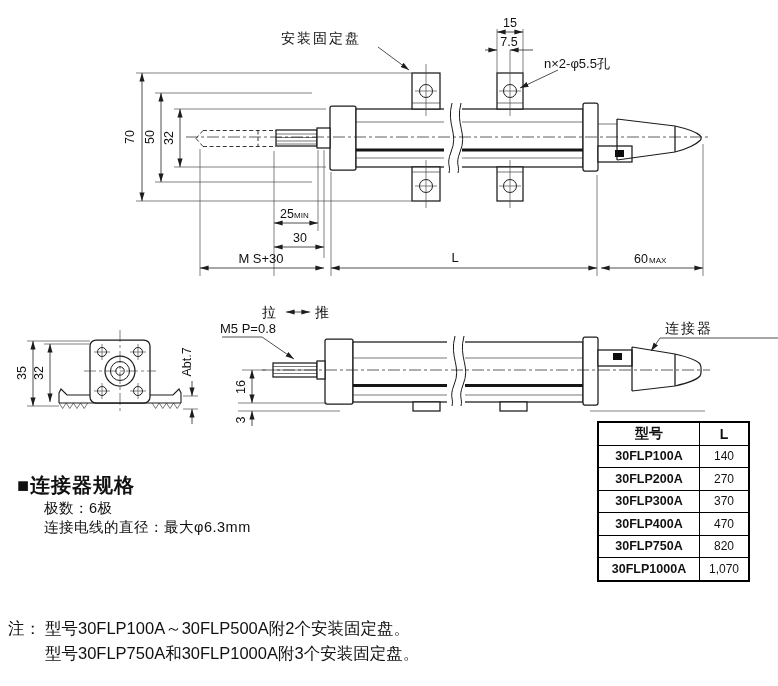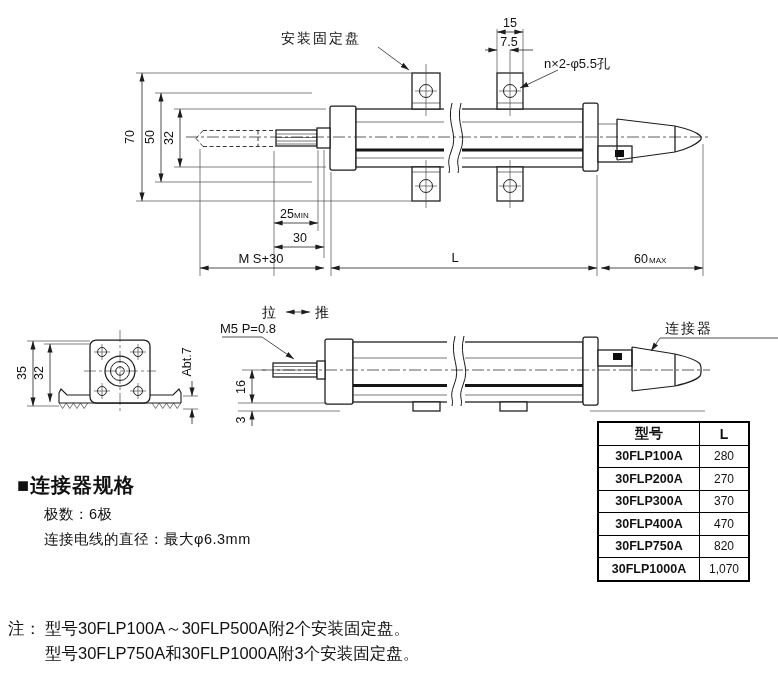--- a/index.html
+++ b/index.html
@@ -23,21 +23,21 @@
   
   #spec-table{position:absolute;left:597px;top:421px;border-collapse:collapse;background:#fff;padding-left:45px;}
   #spec-table td{border:1.4px solid #000;height:21.5px;padding:0 2px;text-align:center;
                  font-size:12px;min-width:44px;}
   #spec-table td.model{width:96px;font-weight:bold;font-size:12.5px;}
   #spec-table tr.hdr td{font-size:14px;font-weight:bold;}
   #spec-table{border:2.2px solid #000;}
   
   #conn-spec{position:absolute;left:17px;top:472px;}
   #conn-title{font-size:20px;font-weight:bold;letter-spacing:1px;}
-  .conn-line{font-size:14.5px;margin-left:27px;margin-top:6px;letter-spacing:.5px;}
+  .conn-line{font-size:14.5px;margin-left:27px;letter-spacing:.5px;}
   
   #note{position:absolute;left:8px;top:616px;display:flex;font-size:16.5px;line-height:25px;}
   #note .prefix{white-space:nowrap;margin-right:4px;}
 </style>
 </head>
 <body>
 
 <div id="page">
 
 <svg width="778" height="686" viewBox="0 0 778 686">
@@ -235,21 +235,21 @@
 </svg>
 
 <table id="spec-table">
   <tbody>
     <tr class="hdr">
       <td class="model">型号</td>
       <td>L</td>
     </tr>
     <tr>
       <td class="model">30FLP100A</td>
-      <td>280</td>
+      <td>140</td>
     </tr>
     <tr>
       <td class="model">30FLP200A</td>
       <td>270</td>
     </tr>
     <tr>
       <td class="model">30FLP300A</td>
       <td>370</td>
     </tr>
     <tr>

